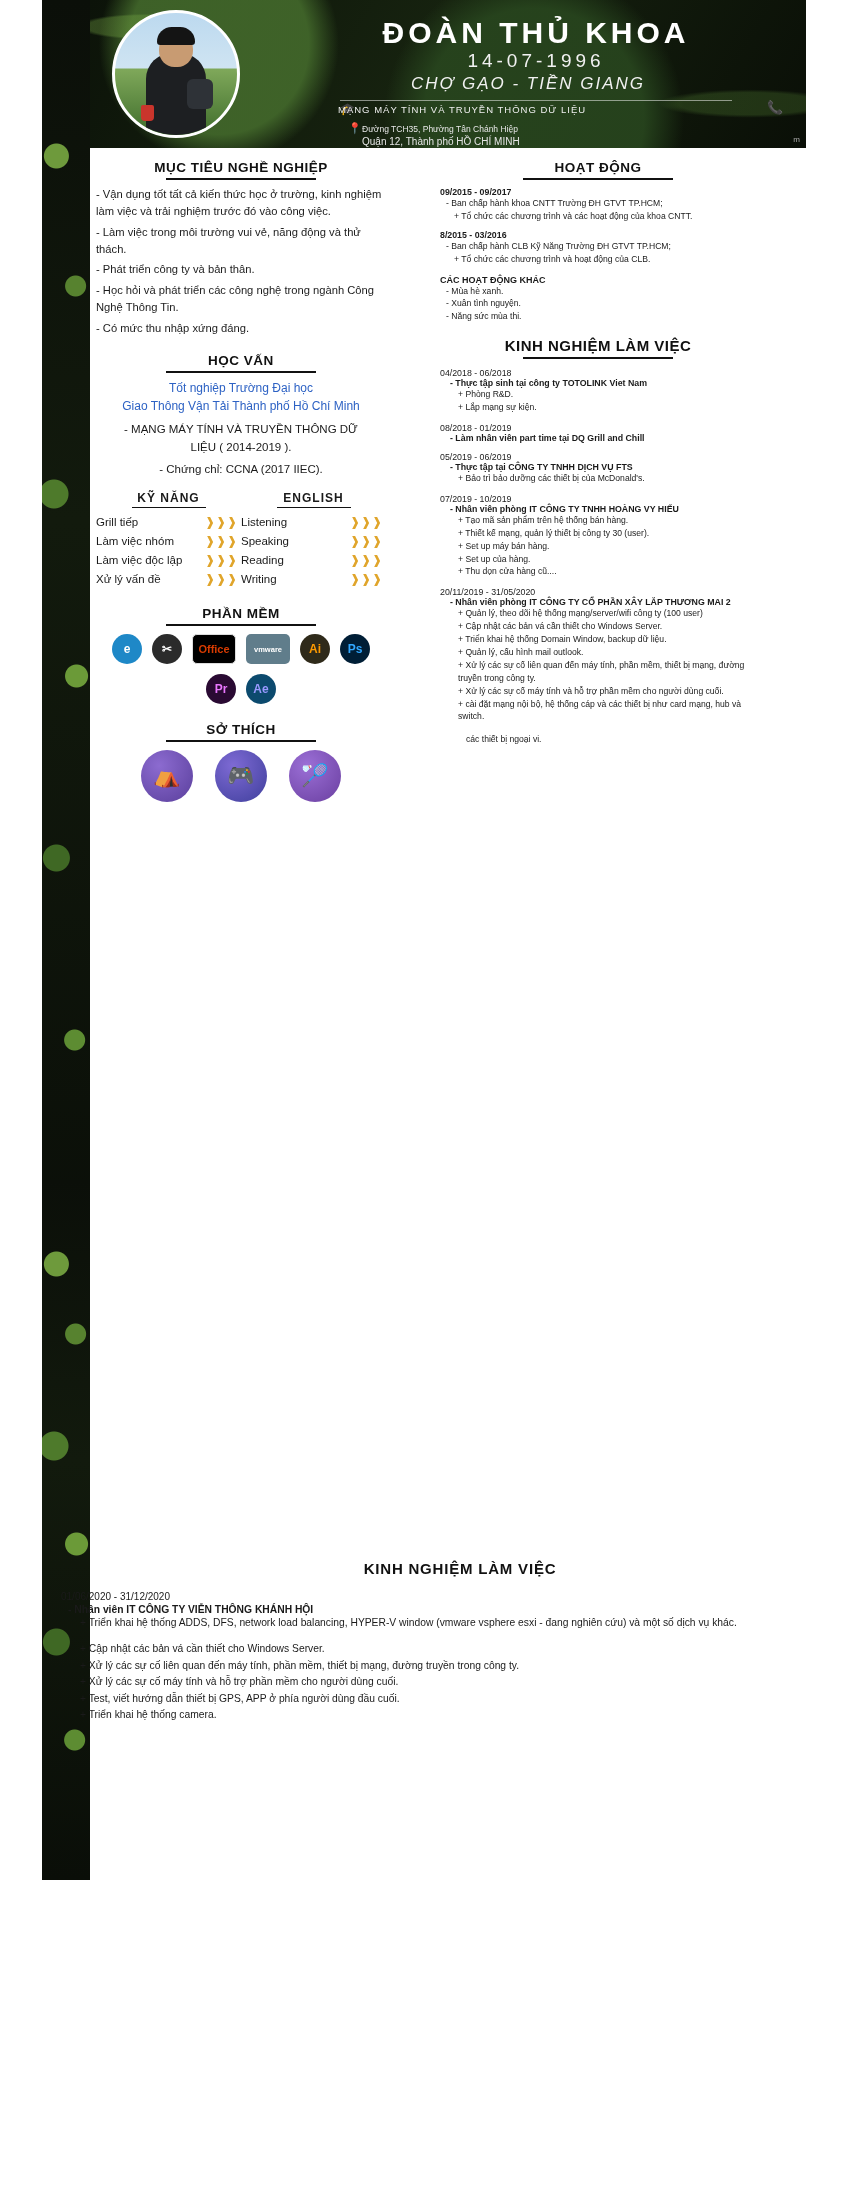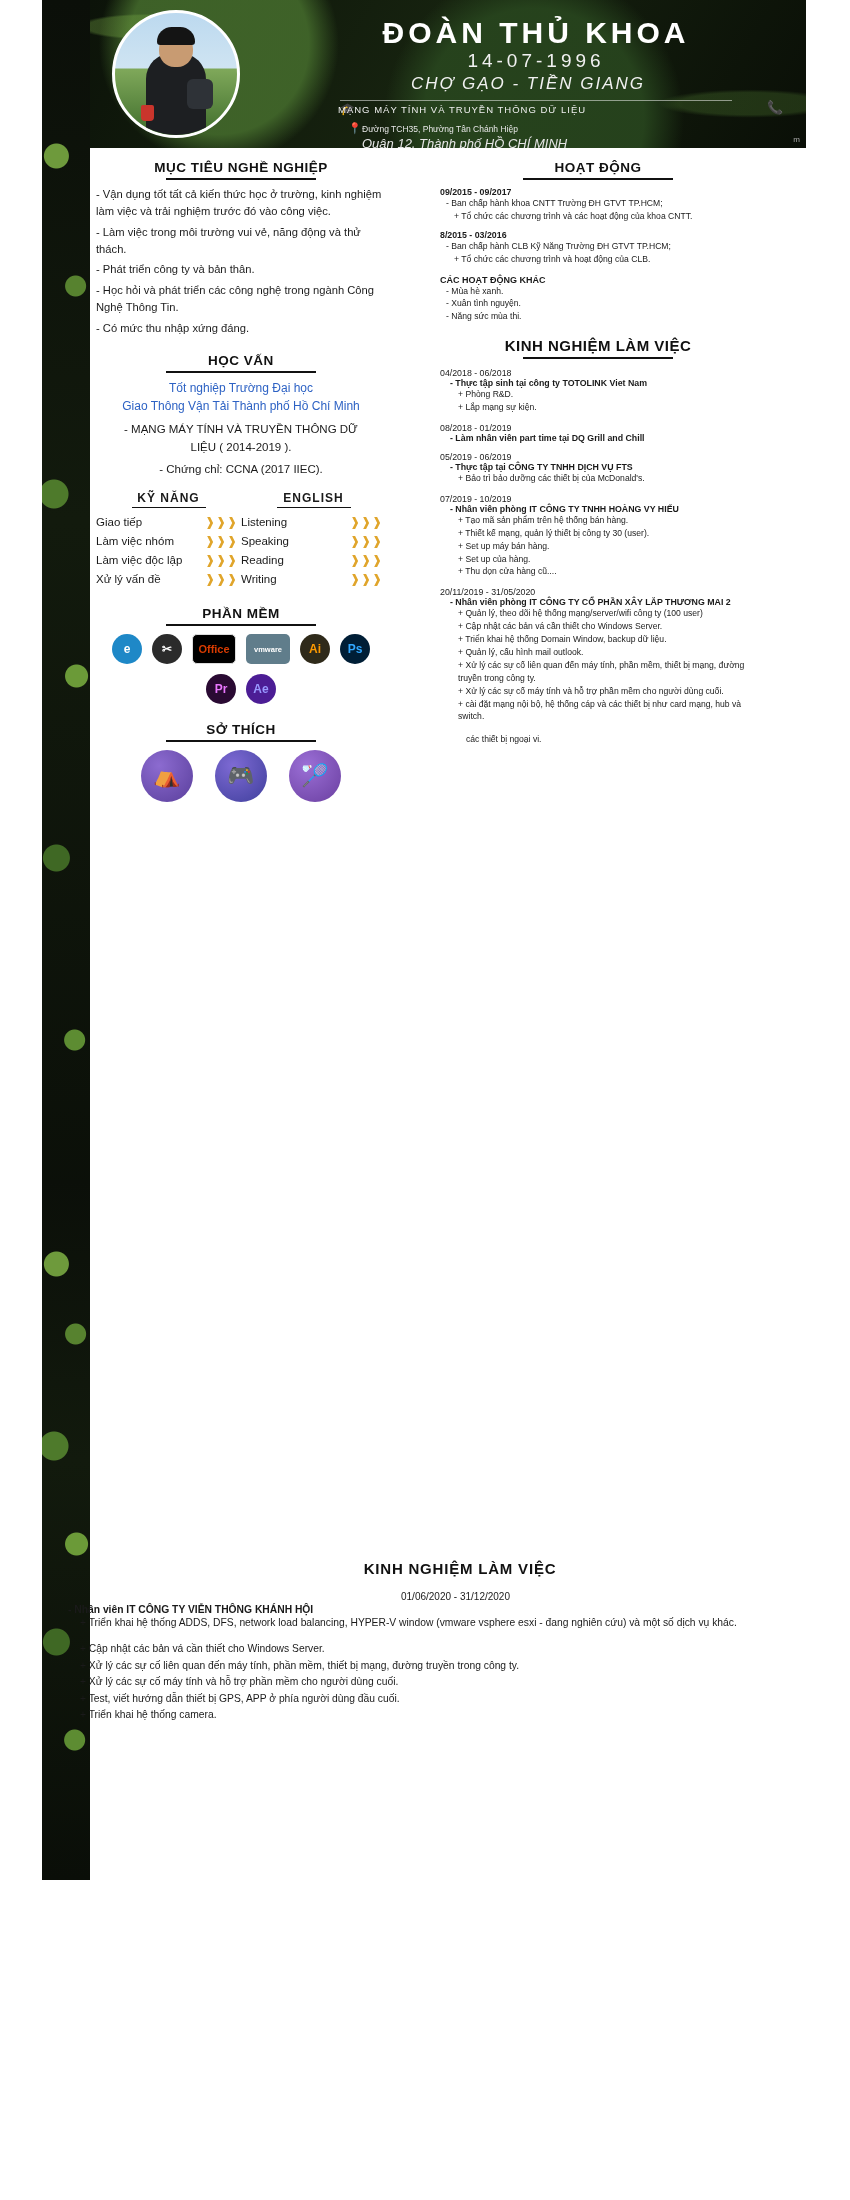--- a/index.html
+++ b/index.html
@@ -106,21 +106,21 @@
     background:rgba(255,255,255,.5);
   }
   .hdr-major {
     position:absolute; left:248px; top:104px; width:420px;
     font-size:9.5px; letter-spacing:1px; color:#efefef; text-transform:uppercase;
   }
   .hdr-addr1 {
     position:absolute; left:272px; top:124px; font-size:8.5px; color:#e6e6e6;
   }
   .hdr-addr2 {
-    position:absolute; left:272px; top:136px; font-size:13px; color:#e6e6e6;font-style:italic;
+    position:absolute; left:272px; top:136px; font-size:10px; color:#e6e6e6;
   }
   .ic {
     position:absolute; color:#fff; font-size:12px;
   }
   .ic-cap { left:250px; top:102px; }
   .ic-pin { left:258px; top:122px; color:#e8b33a; font-size:11px;}
   .ic-phone { right:22px; top:100px; color:#fff; font-size:13px;}
   .hdr-tail { position:absolute; right:6px; bottom:4px; font-size:8px; color:#aaa;}
 
   
@@ -173,21 +173,21 @@
     font-size:9px; font-weight:bold; display:flex; align-items:center; justify-content:center;
   }
   .sw.round { width:30px; height:30px; border-radius:50%; font-size:12px; }
   .sw-ie{background:#1e88c7;}
   .sw-tools{background:#2b2b2b;}
   .sw-office{background:#000000;color:#d83b01;border:1px solid #ddd;font-size:11px;}
   .sw-vmware{background:#607d8b;font-size:7.5px;}
   .sw-ai{background:#2f2a1a;color:#ff9a00;}
   .sw-ps{background:#001e36;color:#31a8ff;}
   .sw-pr{background:#2a0a33;color:#ea77ff;}
-  .sw-ae{background:#4c1d95;color:#9999ff;}
+  .sw-ae{background:#0c4a6e;color:#9999ff;}
 
   
   .hb-grid { display:flex; justify-content:center; gap:22px; margin-top:8px; }
   .hb {
     width:52px;height:52px;border-radius:50%;
     display:flex;align-items:center;justify-content:center;
     font-size:22px;color:#fff;
   }
   .hb1{background:radial-gradient(circle at 35% 30%,#8c6bd0,#5a3f9c);}
   .hb2{background:radial-gradient(circle at 35% 30%,#7e6ad4,#3f3f9c);}
@@ -201,21 +201,21 @@
 
   .exp-date { font-size:8.8px; margin-top:9px; }
   .exp-role { font-size:8.8px; font-weight:bold; padding-left:10px; }
   .exp-b { font-size:8.6px; line-height:1.5; padding-left:18px; }
 
   
   .bottom {
     position:absolute; left:0; top:1560px; width:850px;
   }
   .bottom .sec-title { font-size:15px; letter-spacing:.8px; }
-  .b-date { font-size:10px; margin-top:14px; padding-left:61px;text-align:center;}
+  .b-date { font-size:10px; margin-top:14px; padding-left:61px;}
   .b-role { font-size:10.3px; font-weight:bold; padding-left:68px; margin-top:2px;}
   .b-line { font-size:10.3px; line-height:1.6; padding-left:80px; }
   .b-gap { height:10px; }
 </style>
 </head>
 <body>
 
 <div class="page">
 
   <div class="leaf-strip"></div>
@@ -263,21 +263,21 @@
     <div class="edu-line1">Tốt nghiệp Trường Đại học</div>
     <div class="edu-line2">Giao Thông Vận Tải  Thành phố Hồ Chí Minh</div>
     <div class="edu-line3">- MẠNG MÁY TÍNH VÀ TRUYỀN THÔNG DỮ</div>
     <div class="edu-line4">LIỆU ( 2014-2019 ).</div>
     <div class="edu-line5">- Chứng chỉ: CCNA (2017 IIEC).</div>
 
     <div class="skills" style="margin-top:16px">
       <div class="skill-col">
         <div class="skill-head">KỸ NĂNG</div>
         <div class="skill-row">
-          <span class="nm">Giao tiếp</span>
+          <span class="nm">Grill tiếp</span>
           <span class="dots">❱❱❱</span>
         </div>
         <div class="skill-row">
           <span class="nm">Làm việc nhóm</span>
           <span class="dots">❱❱❱</span>
         </div>
         <div class="skill-row">
           <span class="nm">Làm việc độc lập</span>
           <span class="dots">❱❱❱</span>
         </div>

